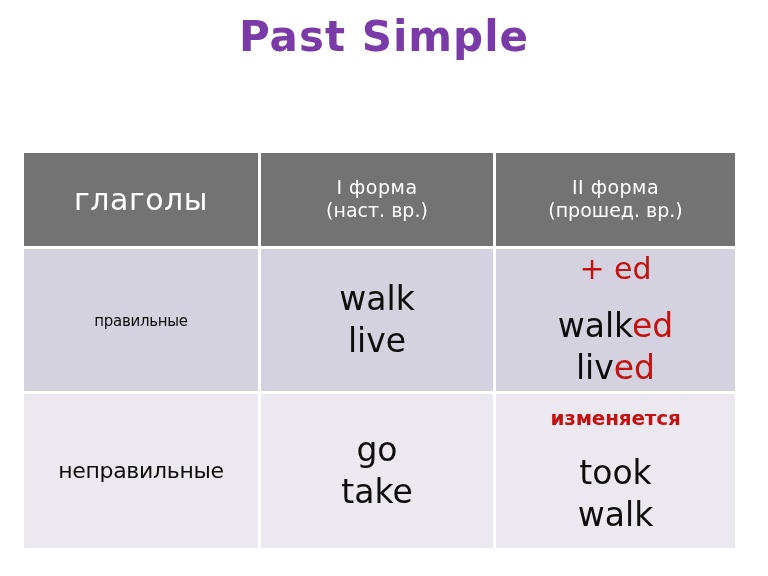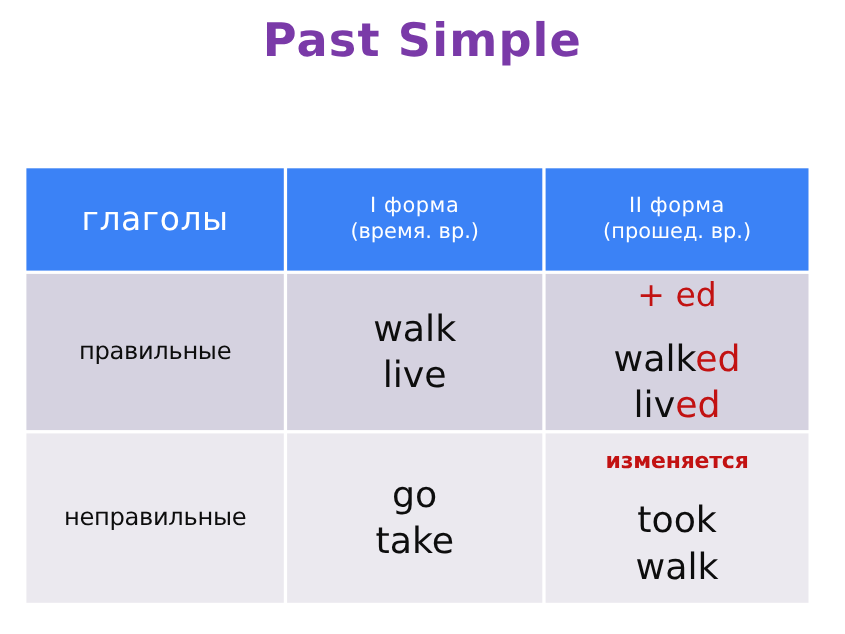--- a/index.html
+++ b/index.html
@@ -62,21 +62,21 @@
     padding: 0;
     vertical-align: middle;
     text-align: center;
   }
   .col-a { width: 234px; }
   .col-b { width: 232px; }
   .col-c { width: 239px; }
 
   
   .hdr td {
-    background: #3b82f6;
+    background: #737373;
     color: #ffffff;
     height: 93px;
   }
   .hdr-main {
     font-family: "DejaVu Sans", sans-serif;
     font-size: 19px;
     line-height: 1.05;
     letter-spacing: 0.5px;
   }
   .hdr-sub {
@@ -95,21 +95,21 @@
     background: #d5d2e0;
     height: 137px;
   }
   .row-irregular td {
     background: #ebe9ef;
     height: 154px;
   }
 
   .cat-label {
     font-family: "DejaVu Sans", sans-serif;
-    font-size: 22px;
+    font-size: 15px;
     color: #0d0d0d;
     line-height: 1.1;
     letter-spacing: -0.3px;
   }
   .row-irregular .cat-label {
     font-size: 22px;
   }
 
   .verb-stack {
     font-family: "DejaVu Sans", sans-serif;
@@ -165,21 +165,21 @@
     <tbody>
       <tr class="hdr">
         <td class="hdr-cell-a">
           <div class="cell-inner">
             <div class="hdr-main">глаголы</div>
           </div>
         </td>
         <td class="hdr-cell-b">
           <div class="cell-inner">
             <div class="hdr-main">I форма</div>
-            <div class="hdr-sub">(время. вр.)</div>
+            <div class="hdr-sub">(наст. вр.)</div>
           </div>
         </td>
         <td class="hdr-cell-c">
           <div class="cell-inner">
             <div class="hdr-main">II форма</div>
             <div class="hdr-sub">(прошед. вр.)</div>
           </div>
         </td>
       </tr>
 

